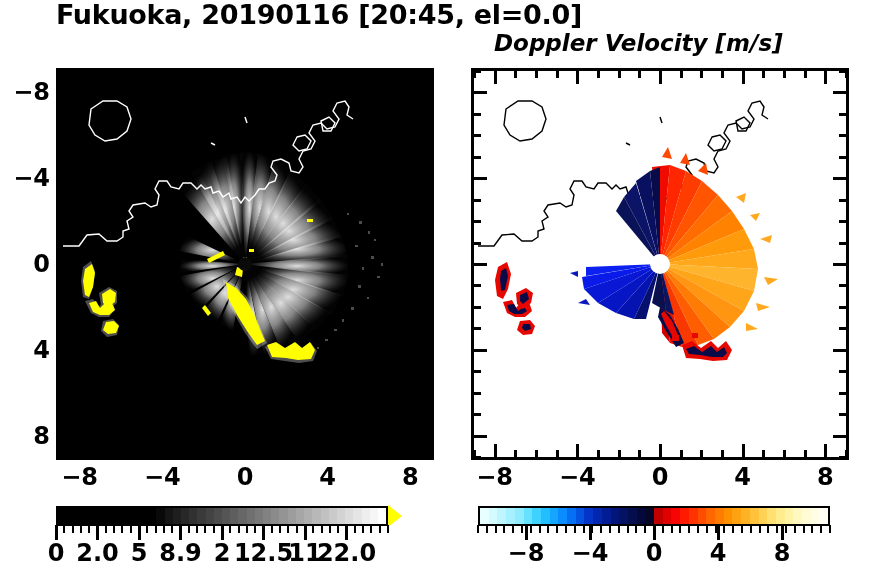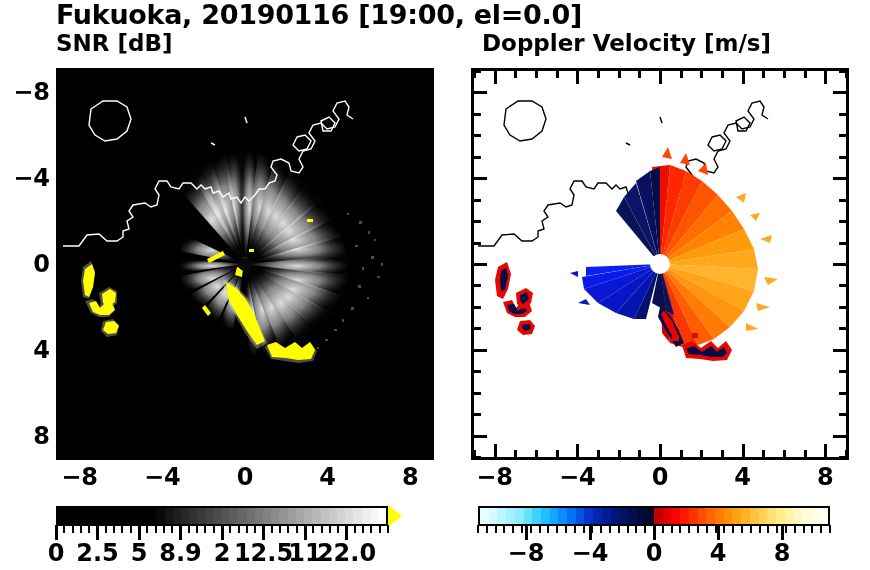--- a/index.html
+++ b/index.html
@@ -3,21 +3,21 @@
 <meta charset="utf-8">
 <style>
   html,body{margin:0;padding:0;background:#fff;}
   body{width:870px;height:570px;overflow:hidden;
        font-family:"DejaVu Sans","Liberation Sans",sans-serif;}
   #root{position:relative;width:870px;height:570px;background:#ffffff;}
 
   .txt{position:absolute;white-space:nowrap;color:#000;font-weight:bold;}
   #main-title{left:56px;top:-1px;font-size:27px;letter-spacing:-0.3px;}
   #snr-subtitle{left:56px;top:30px;font-size:23px;}
-  #dop-subtitle{left:482px;top:30px;font-size:23px;}
+  #dop-subtitle{left:494px;top:30px;font-size:23px;font-style:italic;}
 
   
   .panel{position:absolute;box-sizing:border-box;border:3px solid #000;overflow:hidden;}
   #snr-panel{left:56px;top:68px;width:378px;height:392px;background:#000;}
   #dop-panel{left:471px;top:68px;width:378px;height:392px;background:#fff;}
   .plotinner{position:absolute;inset:0;overflow:hidden;}
 
   
   .tickwrap{position:absolute;pointer-events:none;}
   .tk{position:absolute;background:#000;}
@@ -43,22 +43,21 @@
   .arrow-r{border-top:11px solid transparent;border-bottom:11px solid transparent;}
   .arrow-l{border-top:11px solid transparent;border-bottom:11px solid transparent;}
 
   svg{display:block;}
 </style>
 </head>
 <body>
 
 <div id="root">
 
-  <div class="txt" id="main-title">Fukuoka, 20190116 [19:00, el=0.0]</div>
-  <div class="txt" id="snr-subtitle">SNR [dB]</div>
+  <div class="txt" id="main-title">Fukuoka, 20190116 [20:45, el=0.0]</div>
   <div class="txt" id="dop-subtitle">Doppler Velocity [m/s]</div>
 
   <div class="panel" id="snr-panel">
     <div class="plotinner">
       <svg width="372" height="386" viewBox="0 0 372 386">
         <defs>
           <radialGradient id="spokeFade" cx="50%" cy="50%" r="50%">
             <stop offset="0%" stop-color="#ffffff" stop-opacity="0.95"></stop>
             <stop offset="45%" stop-color="#cccccc" stop-opacity="0.7"></stop>
             <stop offset="100%" stop-color="#555555" stop-opacity="0.05"></stop>
@@ -527,21 +526,21 @@
       <div class="cbtk" style="left: 96px; top: 525px; height: 15px; width: 3px;"></div>
       <div class="cbtk" style="left: 137.5px; top: 525px; height: 15px; width: 3px;"></div>
       <div class="cbtk" style="left: 179px; top: 525px; height: 15px; width: 3px;"></div>
       <div class="cbtk" style="left: 220.5px; top: 525px; height: 15px; width: 3px;"></div>
       <div class="cbtk" style="left: 262px; top: 525px; height: 15px; width: 3px;"></div>
       <div class="cbtk" style="left: 303.5px; top: 525px; height: 15px; width: 3px;"></div>
       <div class="cbtk" style="left: 345px; top: 525px; height: 15px; width: 3px;"></div>
     </div>
   <div id="snr-cbnums">
       <div class="cbnum" style="left: 56px; top: 539px;">0</div>
-      <div class="cbnum" style="left: 97.5px; top: 539px;">2.5</div>
+      <div class="cbnum" style="left: 97.5px; top: 539px;">2.0</div>
       <div class="cbnum" style="left: 139px; top: 539px;">5</div>
       <div class="cbnum" style="left: 180.5px; top: 539px;">8.9</div>
       <div class="cbnum" style="left: 222px; top: 539px;">2</div>
       <div class="cbnum" style="left: 263.5px; top: 539px;">12.5</div>
       <div class="cbnum" style="left: 305px; top: 539px;">11</div>
       <div class="cbnum" style="left: 346.5px; top: 539px;">22.0</div>
     </div>
 
   <div class="cbar" id="dop-cbar" style="left: 478px; top: 506px; width: 352px;">
       <span style="background: rgb(232, 255, 255);"></span>

